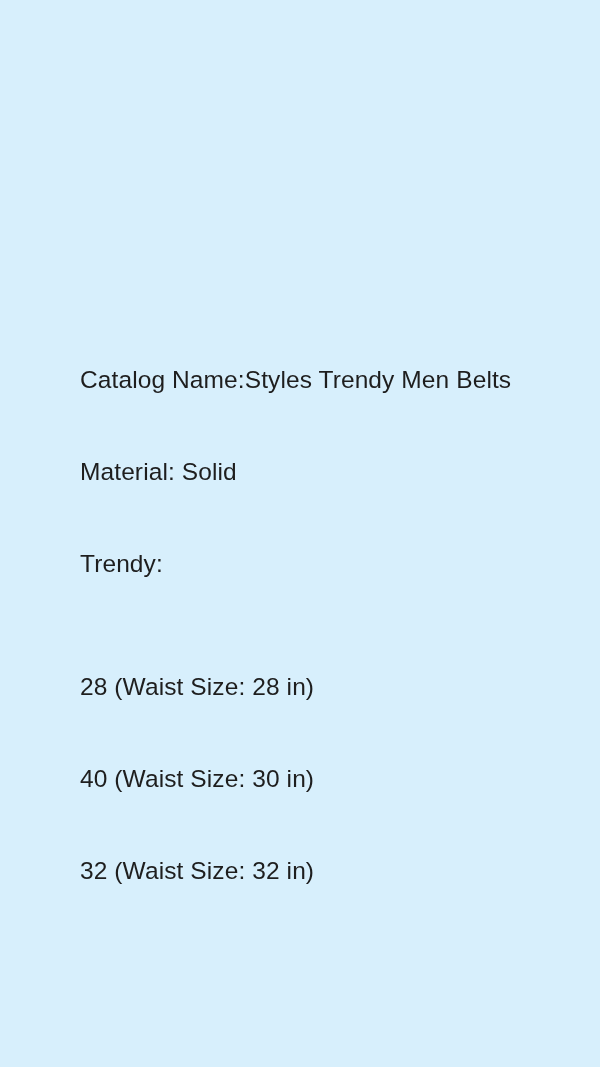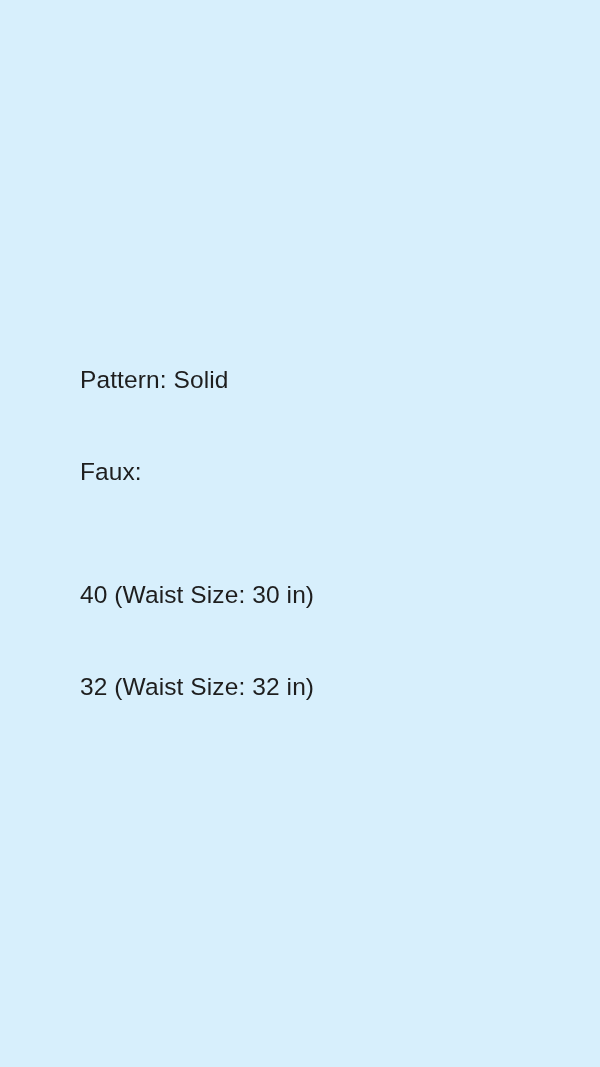--- a/index.html
+++ b/index.html
@@ -27,23 +27,25 @@
   }
   .line {
     height: 30.7px;
   }
 </style>
 </head>
 <body style="background: rgb(215, 239, 252);">
 
 <div class="text-block" style="color: rgb(30, 30, 30);">
 
-  <div class="line">Pattern: Solid</div>
-  <div class="line">Faux:</div>
+  <div class="line">Catalog Name:Styles Trendy Men Belts</div>
+  <div class="line">Material: Solid</div>
+  <div class="line">Trendy:</div>
 
+  <div class="line">28 (Waist Size: 28 in)</div>
   <div class="line">40 (Waist Size: 30 in)</div>
   <div class="line">32 (Waist Size: 32 in)</div>
   
   
   
   
 
   
 
   

